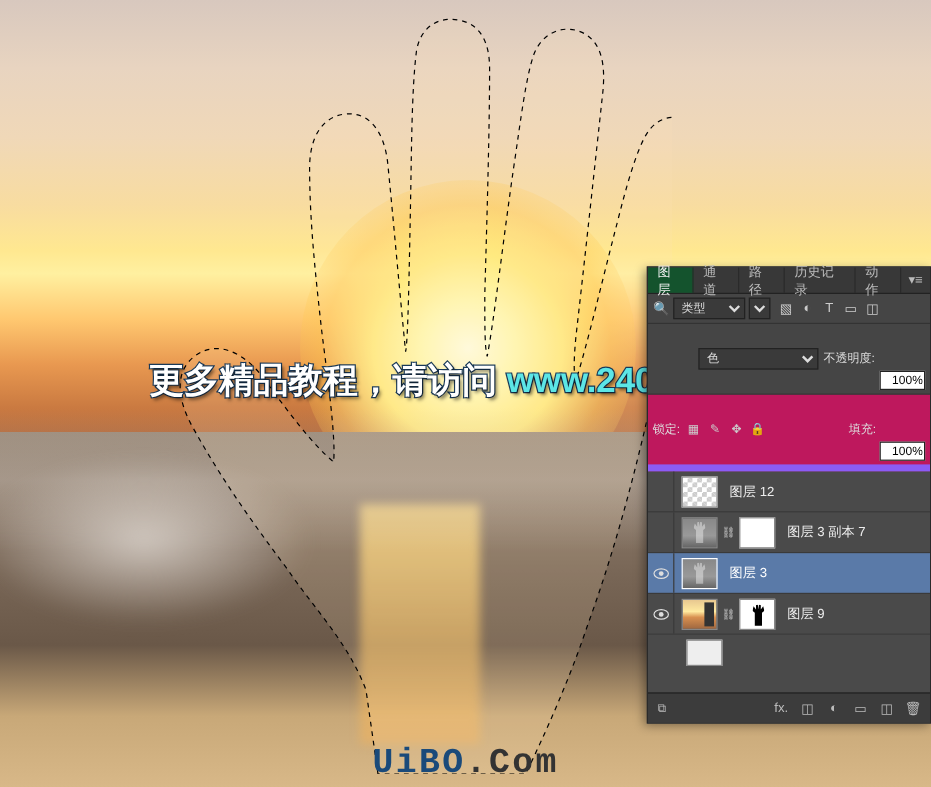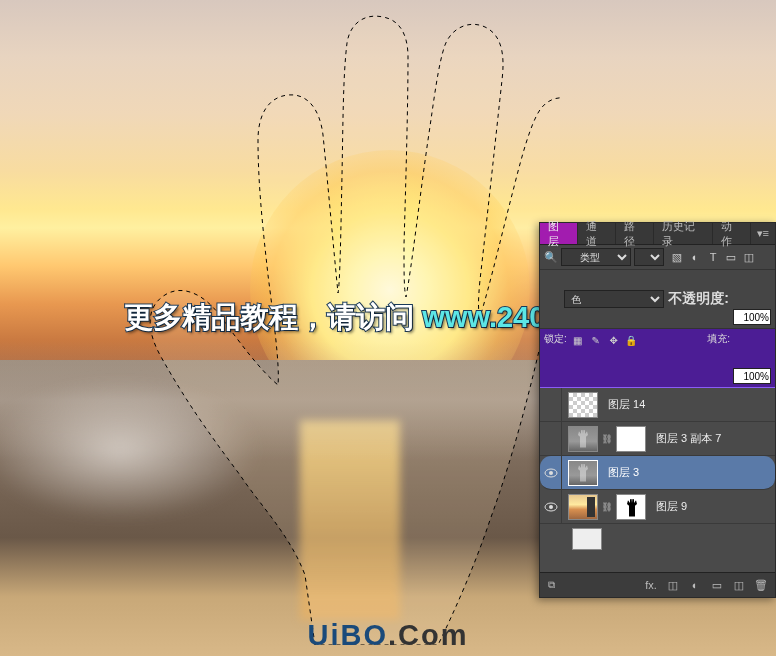--- a/index.html
+++ b/index.html
@@ -16,50 +16,50 @@
 .cloud-left { position: absolute; top: 380px; left: -20px; width: 280px; height: 140px; background: radial-gradient(ellipse, rgba(240,235,230,0.7) 0%, transparent 70%); filter: blur(8px); }
 
 
 .hand-outline { position: absolute; top: 15px; left: 140px; width: 420px; height: 630px; }
 .hand-svg { width: 100%; height: 100%; }
 .hand-path { fill: rgba(255,230,190,0.15); stroke: #000; stroke-width: 1; stroke-dasharray: 4 4; }
 
 
 .watermark-main { position: absolute; top: 298px; left: 50%; transform: translateX(-50%); white-space: nowrap; font-size: 29px; font-weight: bold; color: #fff; -webkit-text-stroke: 2px #1a3a5a; paint-order: stroke fill; text-shadow: 2px 2px 3px rgba(0,0,0,0.5); }
 .watermark-main .url { color: #5ce6e6; }
-.watermark-bottom { position: absolute; bottom: 4px; left: 50%; transform: translateX(-50%); font-size: 29px; font-weight: bold; color: #333; font-family: Liberation Sans, sans-serif; letter-spacing: 2px; }
+.watermark-bottom { position: absolute; bottom: 4px; left: 50%; transform: translateX(-50%); font-size: 29px; font-weight: bold; color: #333; font-family: Liberation Mono, monospace; letter-spacing: 2px; }
 .watermark-bottom .brand { color: #1a4a7a; }
 
 
 .layers-panel { position: absolute; top: 222px; right: 0; width: 237px; background: #535353; color: #ddd; font-size: 11px; border: 1px solid #2a2a2a; box-shadow: -2px 2px 8px rgba(0,0,0,0.4); }
 .panel-tabs { display: flex; background: #383838; border-bottom: 1px solid #222; height: 22px; align-items: stretch; }
 .panel-tab { padding: 4px 8px; color: #bbb; cursor: default; border-right: 1px solid #2a2a2a; display: flex; align-items: center; }
-.panel-tab.active { background: #a21caf; color: #eee; }
+.panel-tab.active { background: #14532d; color: #eee; }
 .panel-menu-btn { margin-left: auto; padding: 4px 6px; color: #bbb; display: flex; align-items: center; }
 
 .panel-row1 { display: flex; align-items: center; padding: 3px 4px; gap: 3px; background: #454545; border-bottom: 1px solid #333; }
 .search-icon { width: 14px; height: 14px; display: flex; align-items: center; justify-content: center; }
-.type-select { flex: 0 0 60px; height: 18px; background: #3a3a3a; border: 1px solid #222; color: #ddd; font-size: 10px; padding: 0 14px; }
+.type-select { flex: 0 0 60px; height: 18px; background: #3a3a3a; border: 1px solid #222; color: #ddd; font-size: 10px; padding: 0 2px; }
 .filter-icons { display: flex; gap: 2px; margin-left: 2px; }
 .filter-icon { width: 16px; height: 16px; display: flex; align-items: center; justify-content: center; color: #ccc; font-size: 11px; border: 1px solid transparent; }
 
 .panel-row2 { display: flex; align-items: center; padding: 3px 4px; gap: 4px; background: #454545; border-bottom: 1px solid #333; justify-content: flex-end; }
 .blend-select { flex: 1; height: 18px; background: #3a3a3a; border: 1px solid #222; color: #ddd; font-size: 10px; padding: 0 2px; max-width: 100px; }
-.opacity-label { font-size: 14px; font-weight: bold; }
+.opacity-label { font-size: 10px; }
 .opacity-input { width: 38px; height: 16px; background: #fff; border: 1px solid #222; color: #000; font-size: 10px; text-align: right; padding-right: 1px; margin-top: 36px; }
 
-.panel-row3 { display: flex; padding: 3px 4px; gap: 3px; background: #4c1d95; border-bottom: 1px solid #8b5cf6; }
+.panel-row3 { display: flex; align-items: center; padding: 3px 4px; gap: 3px; background: #be185d; border-bottom: 6px solid #8b5cf6; }
 .lock-label { font-size: 10px; }
 .lock-icons { display: flex; gap: 2px; }
 .lock-icon { width: 16px; height: 16px; display: flex; align-items: center; justify-content: center; color: #ccc; font-size: 10px; }
 .fill-label { margin-left: auto; font-size: 10px; }
 
 .layers-list { background: #4a4a4a; }
 .layer-row { display: flex; align-items: center; height: 34px; border-bottom: 1px solid #3a3a3a; padding-right: 6px; }
-.layer-row.selected { background: #5a7aa8; border-radius: 11px; }
+.layer-row.selected { background: #5a7aa8; }
 .layer-vis { width: 22px; height: 100%; display: flex; align-items: center; justify-content: center; border-right: 1px solid #3a3a3a; }
 .eye-icon svg { display: block; }
 .layer-thumbs { display: flex; align-items: center; gap: 4px; padding: 0 6px; }
 .layer-thumb { width: 30px; height: 26px; border: 1px solid #888; background: #fff; position: relative; flex-shrink: 0; }
 .thumb-checker { background-image: linear-gradient(45deg, #ccc 25%, transparent 25%, transparent 75%, #ccc 75%), linear-gradient(45deg, #ccc 25%, #fff 25%, #fff 75%, #ccc 75%); background-size: 8px 8px; background-position: 0 0, 4px 4px; }
 .thumb-hand { position: absolute; inset: 2px; background: #fff; }
 .thumb-hand::after { content: ''; position: absolute; top: 2px; left: 8px; width: 10px; height: 18px; background: #000; clip-path: polygon(20% 100%, 20% 40%, 0% 30%, 10% 10%, 30% 25%, 30% 5%, 45% 0%, 50% 25%, 55% 0%, 70% 5%, 70% 25%, 90% 10%, 100% 30%, 80% 40%, 80% 100%); }
 .thumb-mask-white { background: #fff; }
 .thumb-sunset { background: linear-gradient(to bottom, #e8c890 0%, #ffeaa0 40%, #d89050 60%, #a06840 100%); position: relative; }
 .thumb-sunset::after { content:''; position: absolute; right:2px; top:2px; bottom:2px; width:8px; background:#333; }
@@ -179,21 +179,21 @@
     <input class="opacity-input" value="100%" style="">
   </div>
 
   <div class="layers-list">
 
     <div class="layer-row">
       <div class="layer-vis"></div>
       <div class="layer-thumbs">
         <div class="layer-thumb thumb-checker"></div>
       </div>
-      <span class="layer-name">图层 14</span>
+      <span class="layer-name">图层 12</span>
     </div>
 
     <div class="layer-row">
       <div class="layer-vis"></div>
       <div class="layer-thumbs">
         <div class="layer-thumb thumb-gray-hand"></div>
         <span class="link-icon">⛓</span>
         <div class="layer-thumb thumb-mask-white"></div>
       </div>
       <span class="layer-name">图层 3 副本 7</span>

